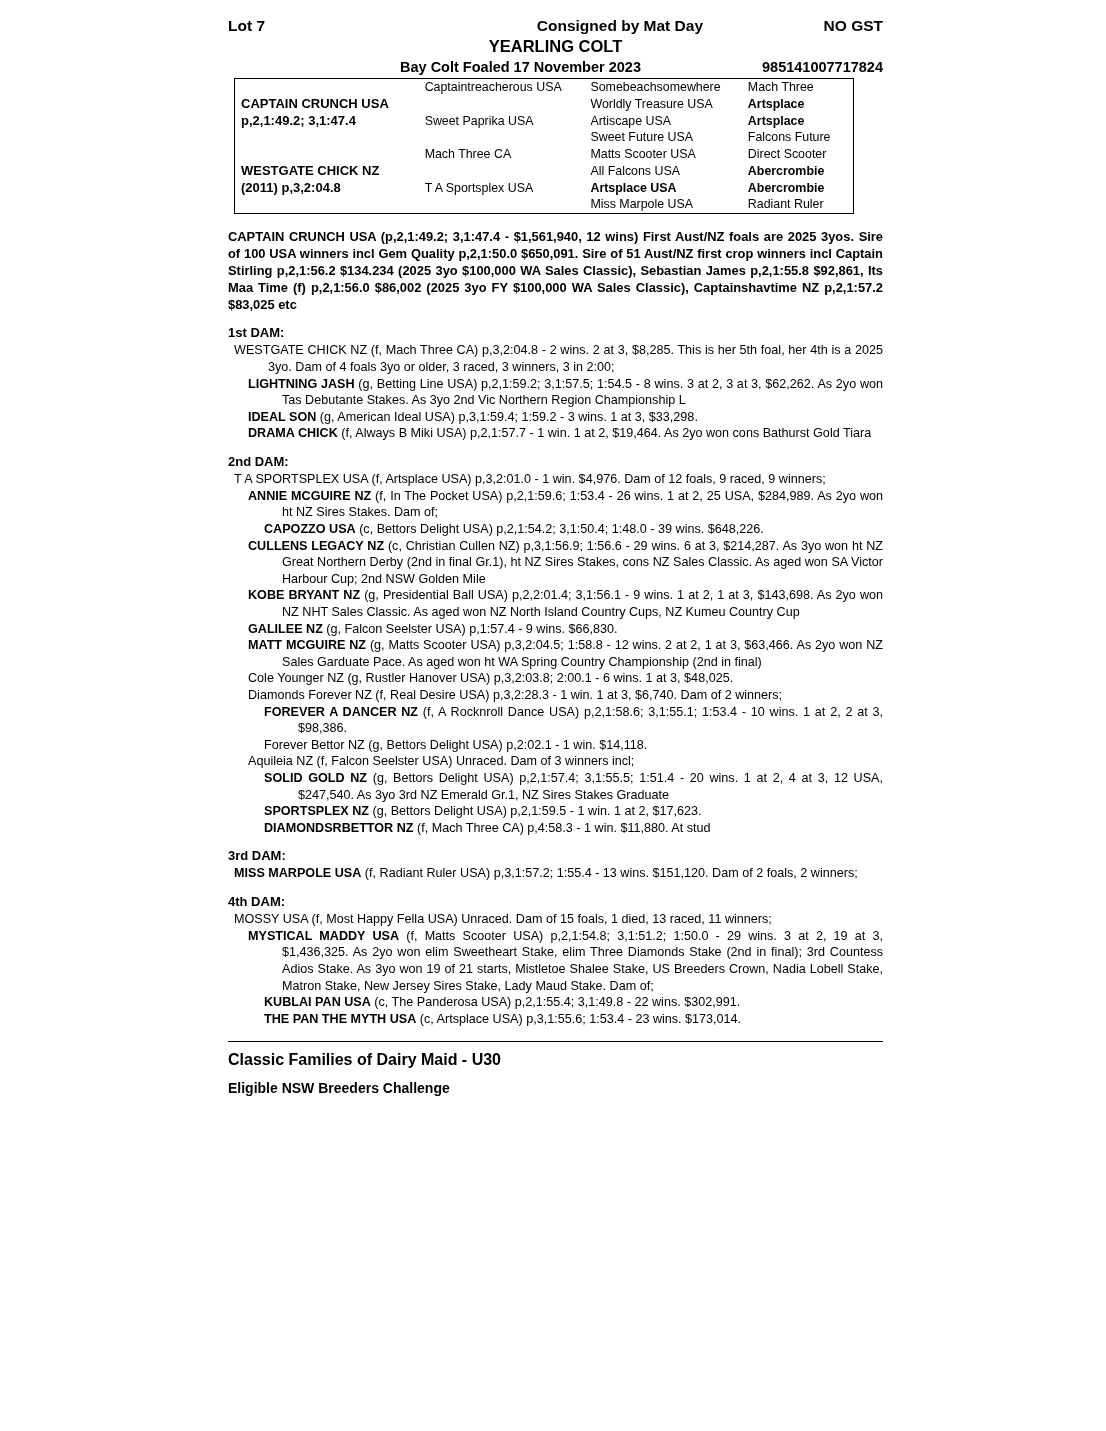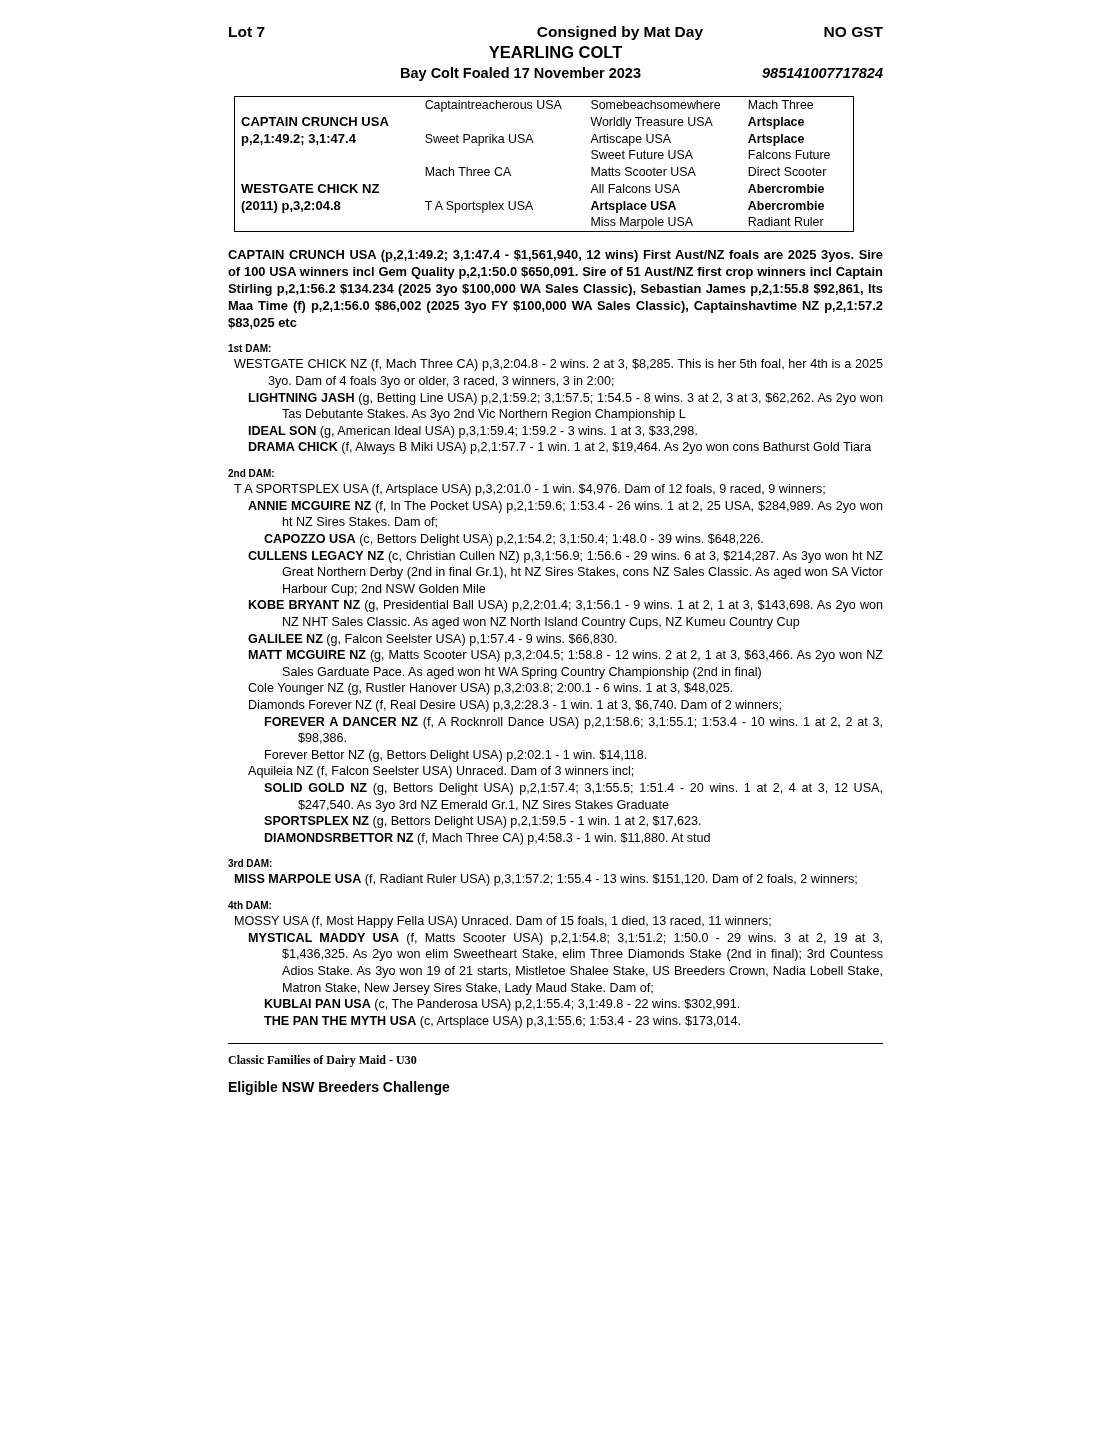--- a/index.html
+++ b/index.html
@@ -17,21 +17,21 @@
   .page {
     position: relative;
     width: 1106px;
     height: 1431px;
     padding: 0;
     box-sizing: border-box;
   }
   .content {
     position: absolute;
     left: 228px;
-    top: 22px;
+    top: 16px;
     width: 655px;
   }
 
   
   .hdr-row1 {
     display: flex;
     justify-content: space-between;
     align-items: baseline;
     font-size: 15.5px;
     font-weight: bold;
@@ -50,25 +50,25 @@
   }
   .hdr-row3 {
     display: flex;
     justify-content: space-between;
     align-items: baseline;
     font-size: 14.5px;
     font-weight: bold;
     margin-top: 2px;
   }
   .hdr-foaled { flex: 1; text-align: center; padding-left: 150px;}
-  .hdr-micro { width: 220px; text-align: right; font-style: italic; }
+  .hdr-micro { width: 220px; text-align: right; }
 
   
   .ped-wrap {
-    margin-top: 15px;
+    margin-top: 3px;
     border: 1px solid #000;
     width: 620px;
     margin-left: 6px;
     box-sizing: border-box;
   }
   table.ped {
     border-collapse: collapse;
     width: 100%;
     font-size: 12.4px;
     line-height: 1.0;
@@ -86,21 +86,21 @@
 
   
   .sire-block {
     margin-top: 14px;
     font-size: 12.9px;
     font-weight: bold;
     text-align: justify;
     line-height: 1.33;
   }
   .dam-head {
-    font-size: 10px;
+    font-size: 13px;
     font-weight: bold;
     margin-top: 12px;
     margin-bottom: 2px;
   }
   .entry {
     font-size: 12.6px;
     line-height: 1.32;
     text-align: justify;
     margin-bottom: 0px;
   }
@@ -108,23 +108,22 @@
   .lvl1 > .hang { display: block; padding-left: 34px; text-indent: -34px; }
   .lvl2 { padding-left: 20px; }
   .lvl2 > .hang { display: block; padding-left: 34px; text-indent: -34px; }
   .lvl3 { padding-left: 36px; }
   .lvl3 > .hang { display: block; padding-left: 34px; text-indent: -34px; }
 
   .footer-line {
     border-top: 1px solid #000;
     margin-top: 14px;
     padding-top: 9px;
-    font-size: 12px;
-    font-weight: bold;
-    font-family: Liberation Serif, serif;
+    font-size: 16px;
+    font-weight: bold;
   }
   .footer-line2 {
     font-size: 14px;
     font-weight: bold;
     margin-top: 11px;
   }
 </style>
 </head>
 <body>
 

